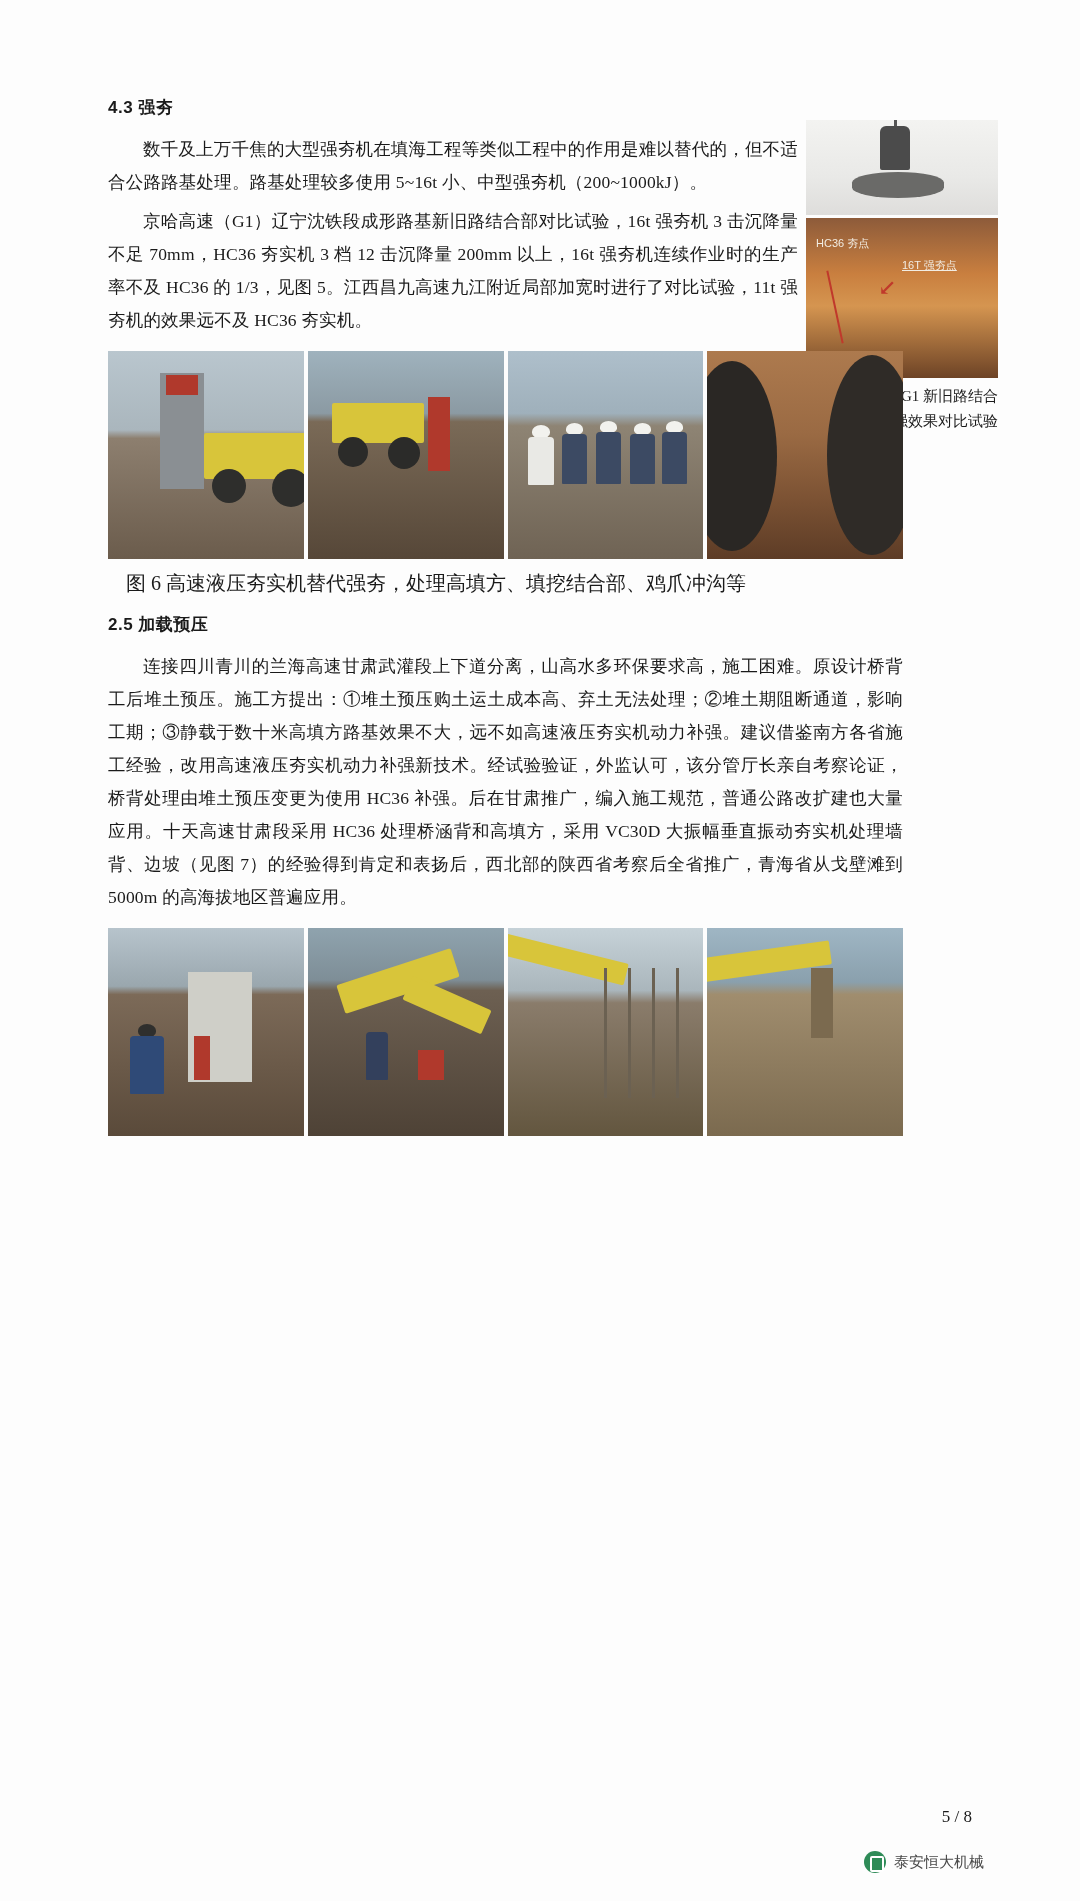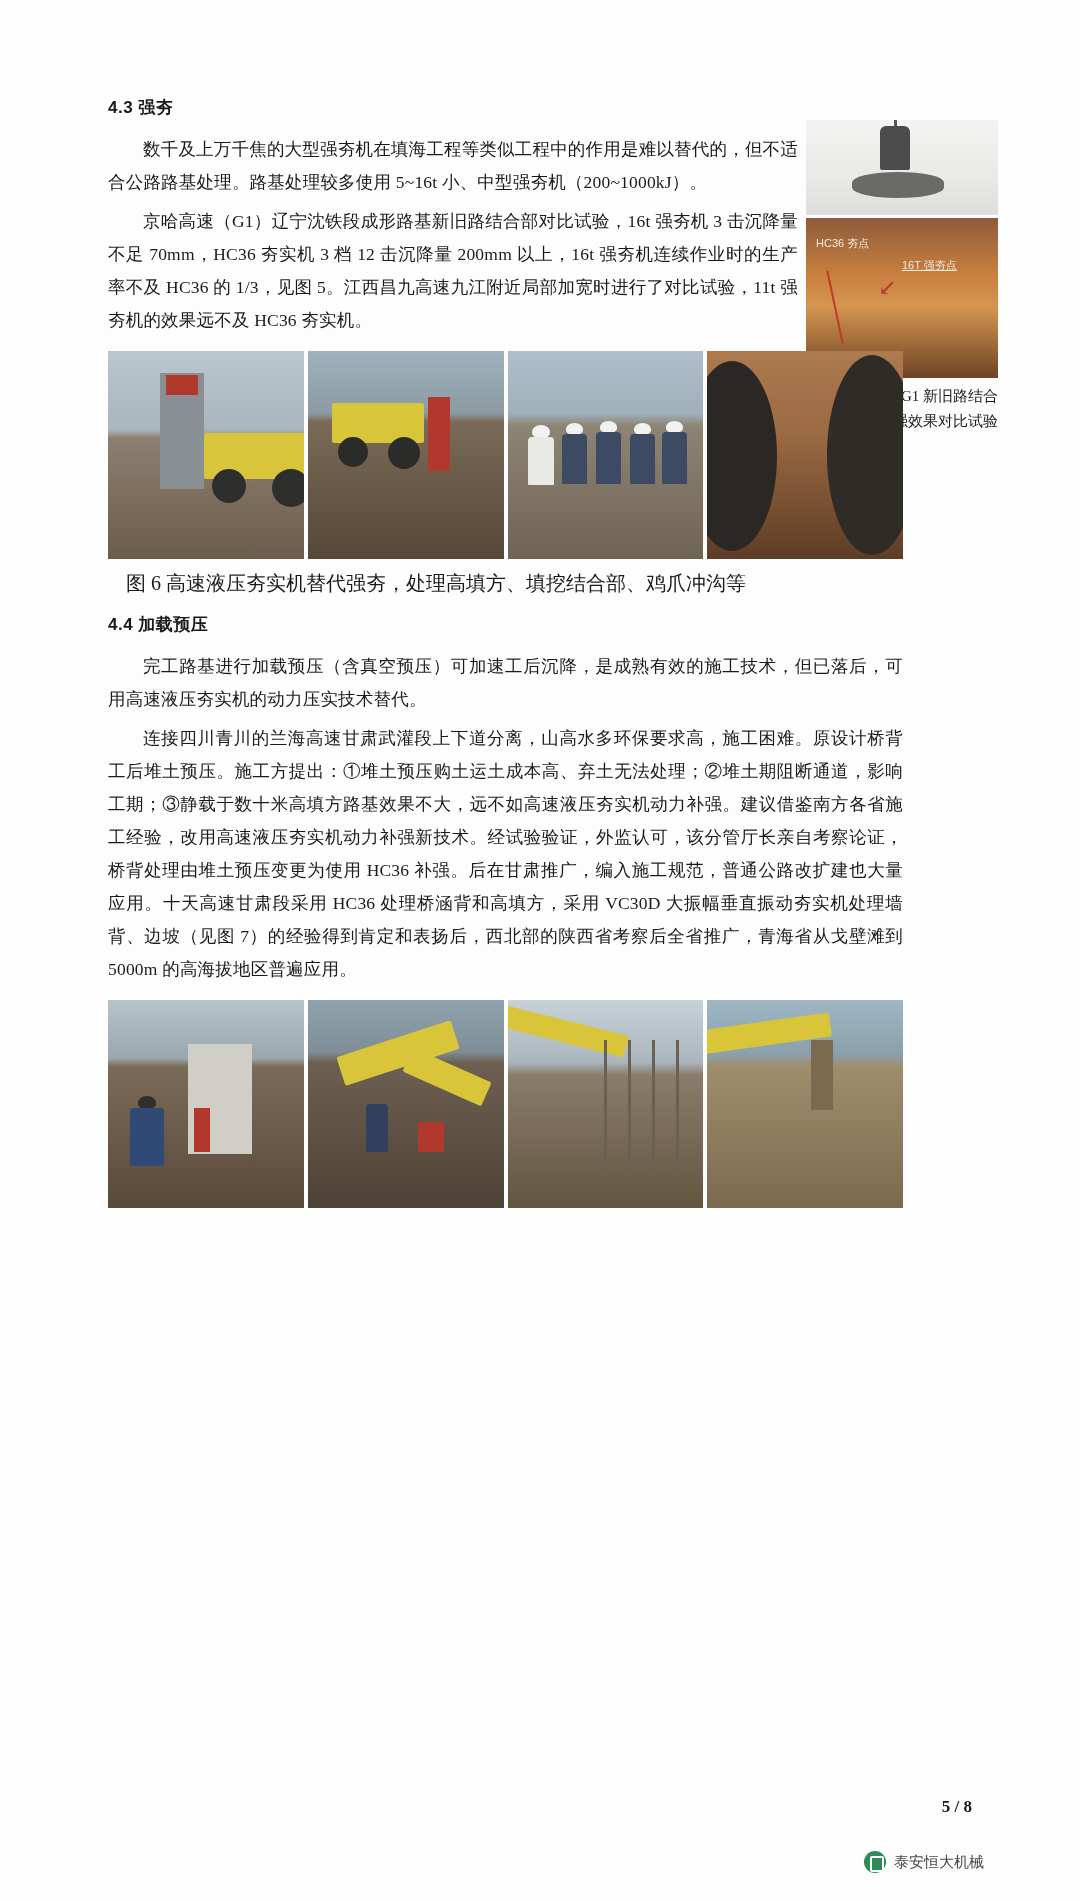--- a/index.html
+++ b/index.html
@@ -171,23 +171,22 @@
   }
   .helmet {
     position: absolute;
     background: #f2f2ee;
     border-radius: 50% 50% 40% 40%;
   }
 
   .footer-page {
     position: absolute;
     right: 108px;
-    bottom: 84px;
+    bottom: 74px;
     font-size: 17px;
-    font-weight: bold;
   }
   .wm {
     position: absolute;
     right: 96px;
     bottom: 28px;
     display: flex;
     align-items: center;
     gap: 8px;
     color: #4a4a4a;
     font-size: 15px;
@@ -263,23 +262,22 @@
         <div class="helmet" style="left:158px; top:70px; width:17px; height:12px;"></div>
         <div class="person" style="left:154px; top:81px; width:25px; height:52px;"></div>
       </div>
       <div class="cell ph-h">
         <div class="dark-block" style="left:-20px; top:10px; width:90px; height:190px; border-radius:50%; background:#2a2724;"></div>
         <div class="dark-block" style="left:120px; top:4px; width:90px; height:200px; border-radius:50%; background:#2f2b27;"></div>
       </div>
     </div>
     <div class="caption">图 6   高速液压夯实机替代强夯，处理高填方、填挖结合部、鸡爪冲沟等</div>
 
-    <h2 class="section" style="margin-top:16px;">4.4  加载预压</h2>
-
-    <p class="body wide">完工路基进行加载预压（含真空预压）可加速工后沉降，是成熟有效的施工技术，但已落后，可用高速液压夯实机的动力压实技术替代。</p>
+    <h2 class="section" style="margin-top:16px;">2.5  加载预压</h2>
+
     <p class="body wide">连接四川青川的兰海高速甘肃武灌段上下道分离，山高水多环保要求高，施工困难。原设计桥背工后堆土预压。施工方提出：①堆土预压购土运土成本高、弃土无法处理；②堆土期阻断通道，影响工期；③静载于数十米高填方路基效果不大，远不如高速液压夯实机动力补强。建议借鉴南方各省施工经验，改用高速液压夯实机动力补强新技术。经试验验证，外监认可，该分管厅长亲自考察论证，桥背处理由堆土预压变更为使用 HC36 补强。后在甘肃推广，编入施工规范，普通公路改扩建也大量应用。十天高速甘肃段采用 HC36 处理桥涵背和高填方，采用 VC30D 大振幅垂直振动夯实机处理墙背、边坡（见图 7）的经验得到肯定和表扬后，西北部的陕西省考察后全省推广，青海省从戈壁滩到 5000m 的高海拔地区普遍应用。</p>
 
     <div class="fig-strip" style="margin-top:14px;">
       <div class="cell ph-d">
         <div class="dark-block" style="left:80px; top:44px; width:64px; height:110px; background:#cfcfc8;"></div>
         <div class="red-block" style="left:86px; top:108px; width:16px; height:44px;"></div>
         <div class="helmet" style="left:30px; top:96px; width:18px; height:13px; background:#2f2f2d;"></div>
         <div class="person" style="left:22px; top:108px; width:34px; height:58px; background:#2f4a77;"></div>
       </div>
       <div class="cell ph-e">

